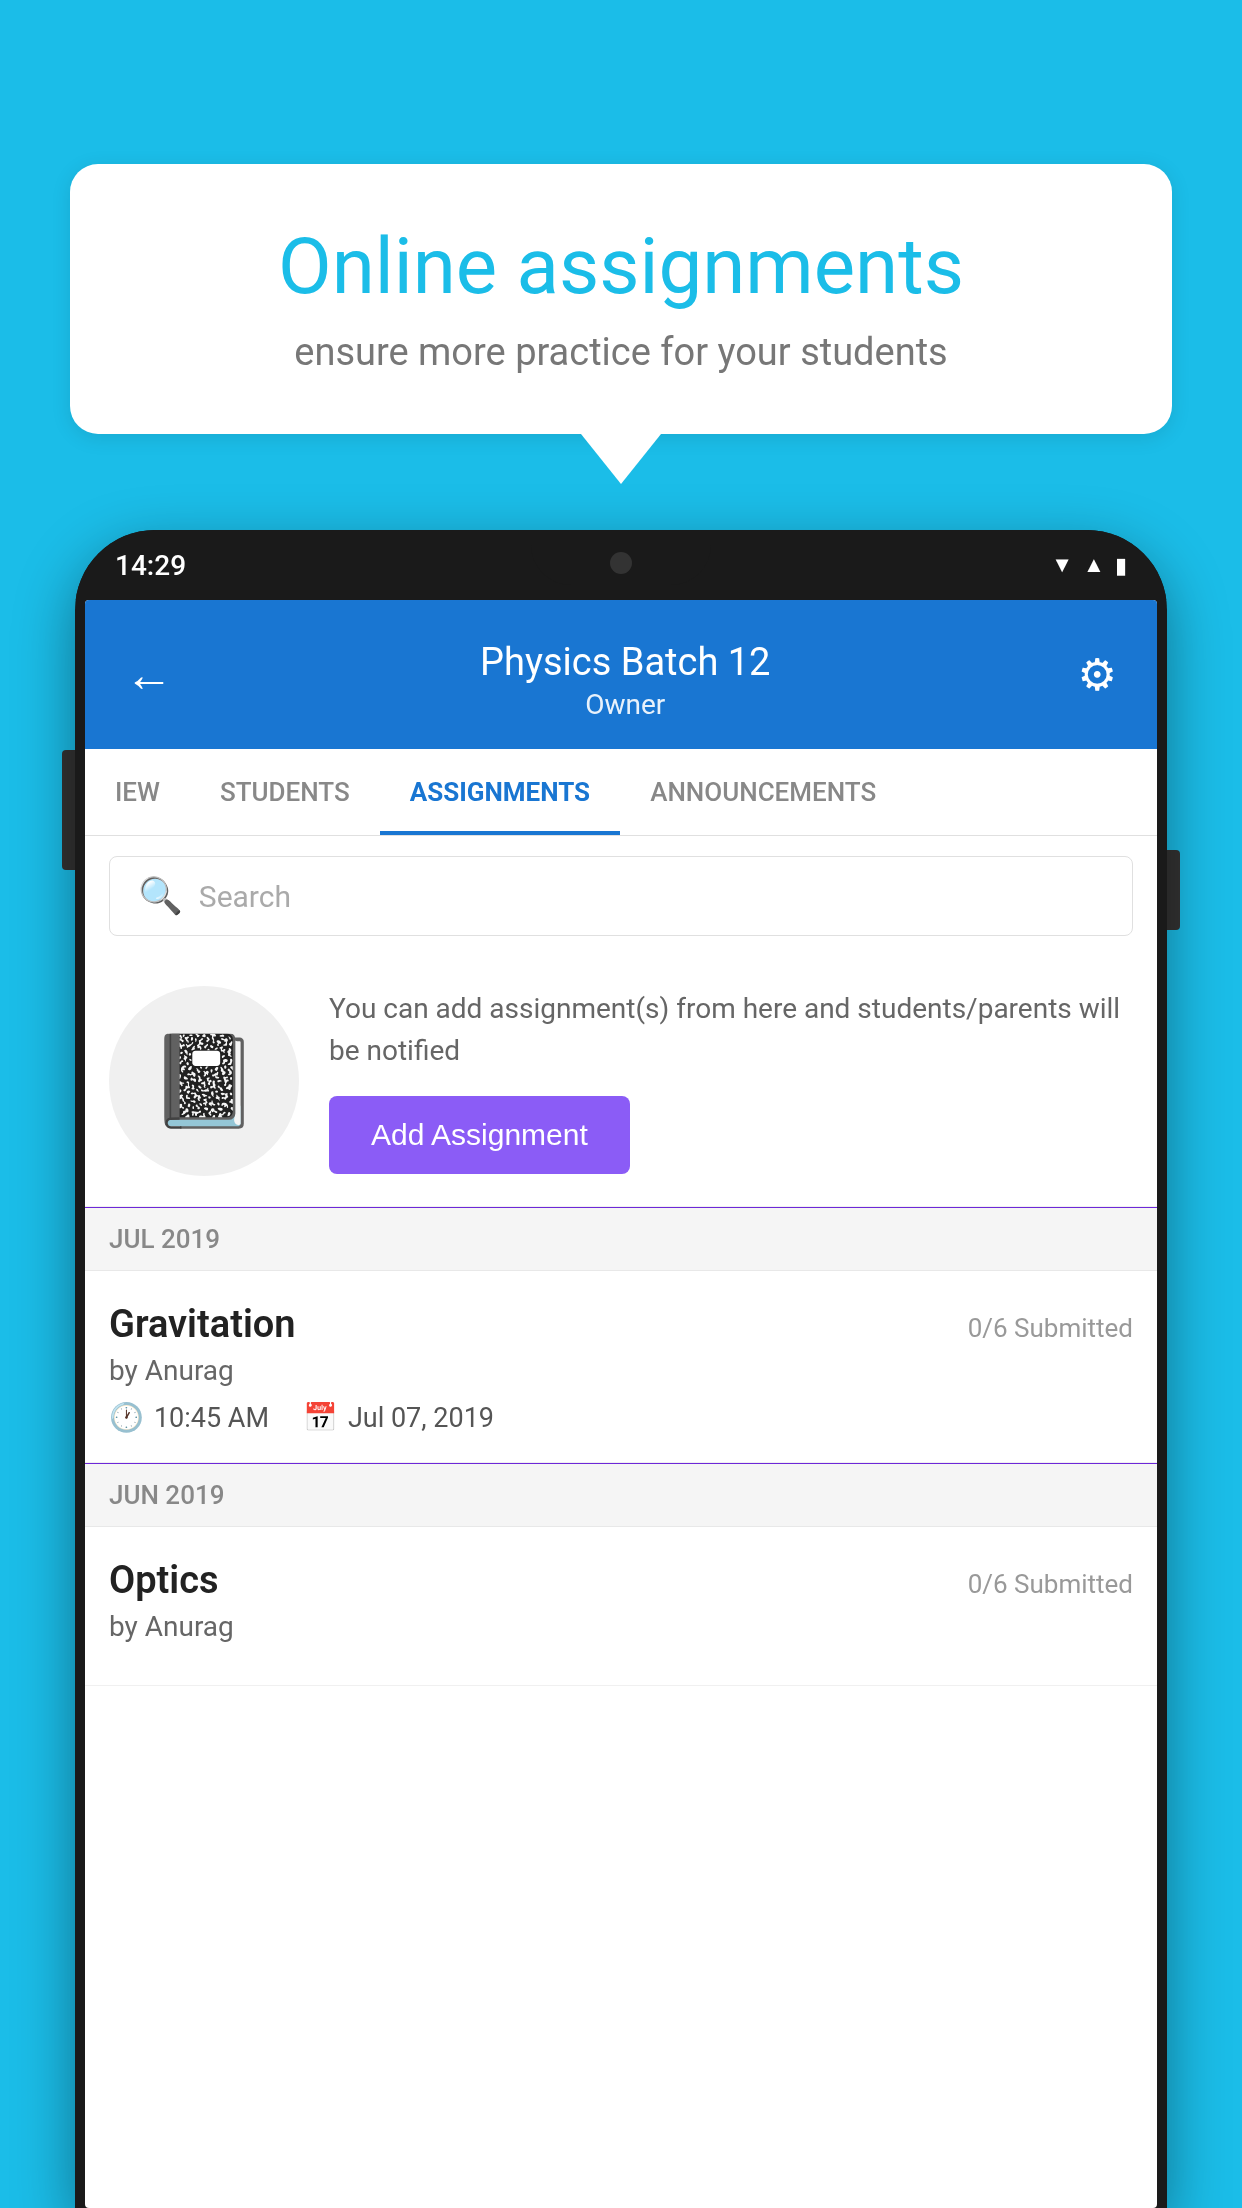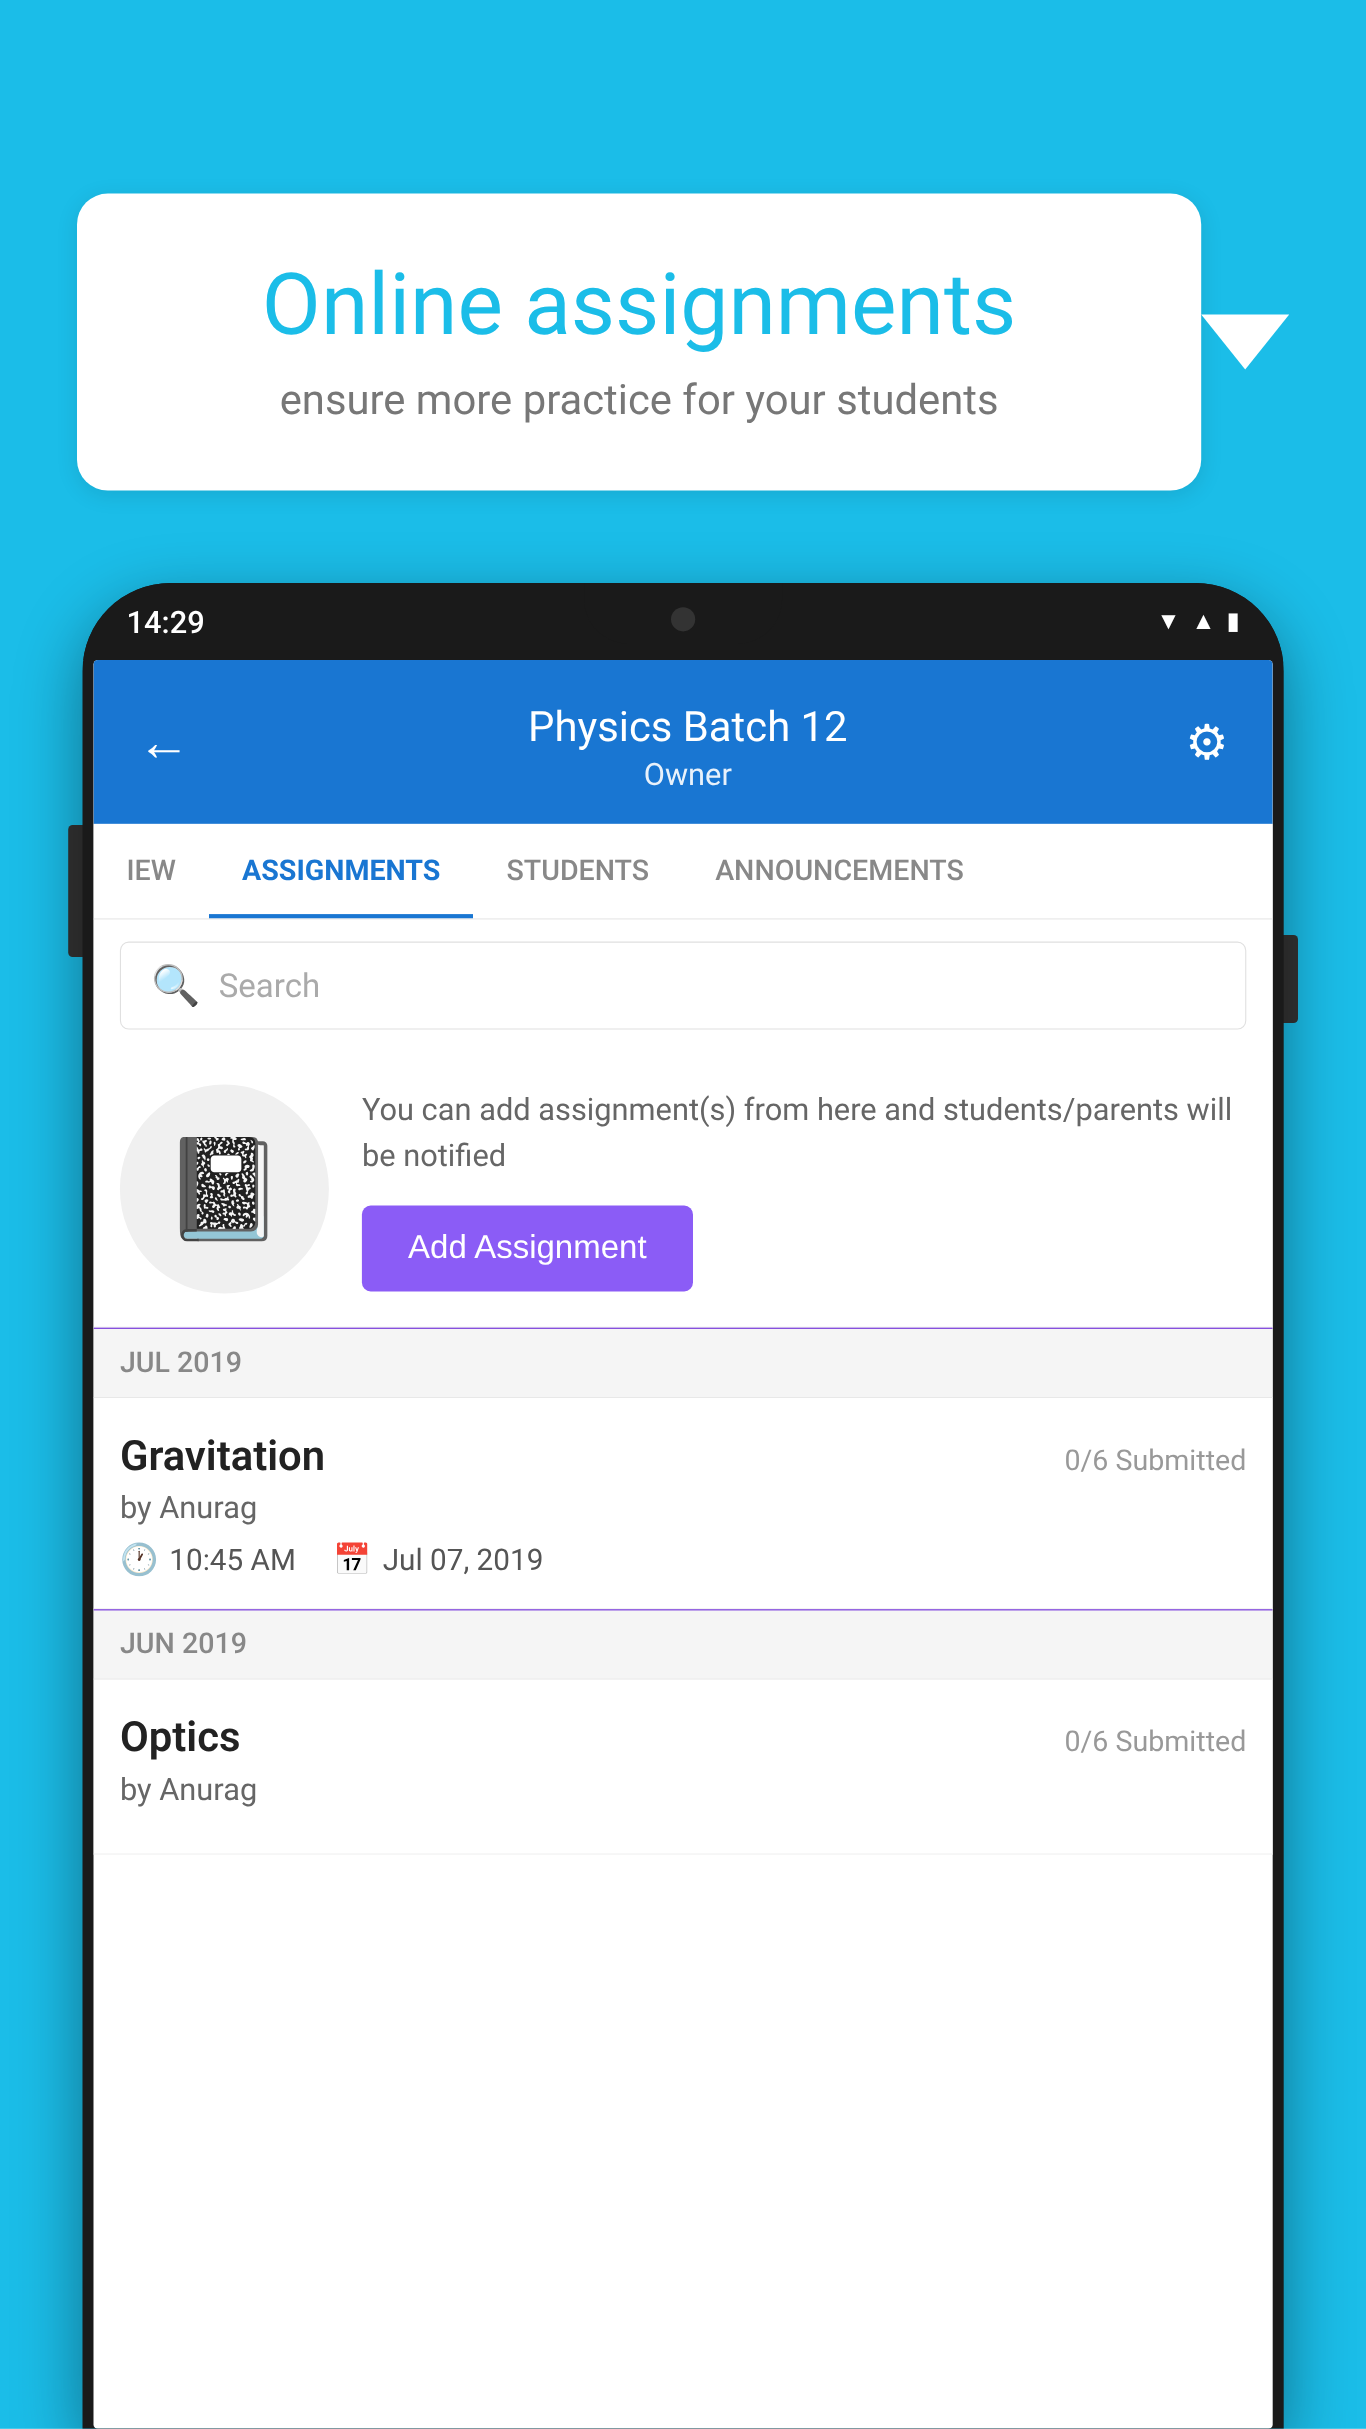--- a/index.html
+++ b/index.html
@@ -9,25 +9,25 @@
       height: 2208px;
       background-color: #1BBDE8;
       font-family: 'Roboto', Arial, sans-serif;
       overflow: hidden;
       position: relative;
     }
 
     
     .speech-bubble-container {
       position: absolute;
-      top: 176px;
+      top: 164px;
       left: 70px;
       right: 70px;
       display: flex;
-      flex-direction: row;
+      flex-direction: column;
       align-items: center;
     }
 
     .speech-bubble {
       background: white;
       border-radius: 28px;
       padding: 60px 80px;
       text-align: center;
       width: 100%;
       box-shadow: 0 4px 20px rgba(0,0,0,0.1);
@@ -392,25 +392,25 @@
         <div class="header-title">Physics Batch 12</div>
         <div class="header-subtitle">Owner</div>
       </div>
       <span class="header-gear">⚙</span>
     </div>
 
     <div class="tabs-bar">
       <div class="tab-item">
         <span>IEW</span>
       </div>
+      <div class="tab-item">
+        <span>STUDENTS</span>
+      </div>
       <div class="tab-item active">
         <span>ASSIGNMENTS</span>
-      </div>
-      <div class="tab-item">
-        <span>STUDENTS</span>
       </div>
       <div class="tab-item">
         <span>ANNOUNCEMENTS</span>
       </div>
     </div>
 
     <div class="search-container">
       <div class="search-bar">
         <span class="search-icon-el">🔍</span>
         <span class="search-text">Search</span>

